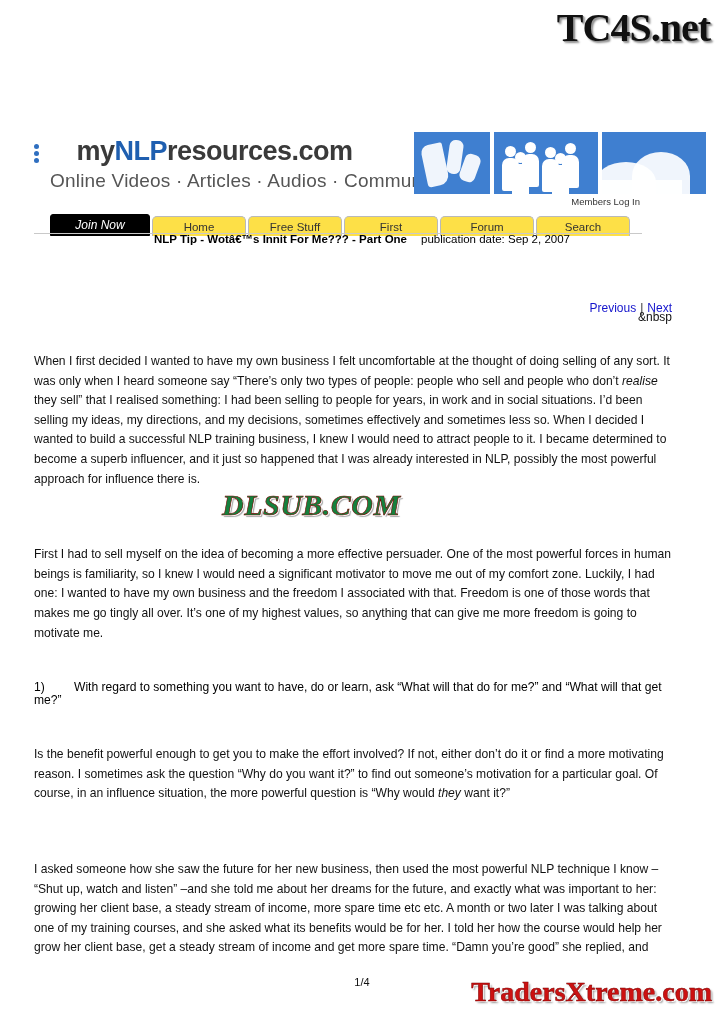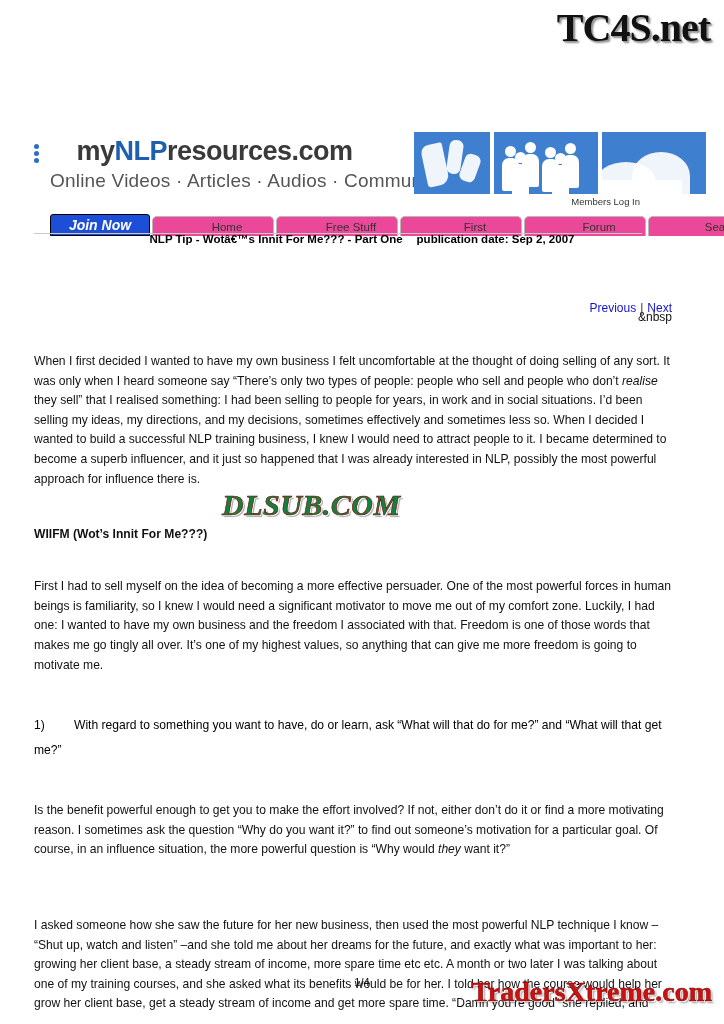--- a/index.html
+++ b/index.html
@@ -128,44 +128,43 @@
     position: absolute;
     top: 214px;
     left: 50px;
     display: flex;
     align-items: flex-end;
     gap: 2px;
   }
   .nav-join {
     width: 98px;
     height: 20px;
-    background: #1d4ed8;
+    background: #000000;
     color: #ffffff;
-    font-size: 14px;
-    font-weight: bold;
+    font-size: 12px;
+    font-weight: normal;
     font-style: italic;
     display: flex;
     align-items: center;
     justify-content: center;
     border-radius: 3px 3px 0 0;
     border: 1px solid #000;
   }
   .nav-tab {
     width: 92px;
     height: 19px;
-    background: #ec4899;
+    background: #fde047;
     border: 1px solid #b9b9b9;
     border-bottom: none;
     border-radius: 5px 5px 0 0;
     font-size: 11.5px;
     color: #333333;
     display: flex;
     align-items: center;
     justify-content: center;
-    padding-left: 28px;
   }
   .nav-underline {
     position: absolute;
     top: 233px;
     left: 34px;
     width: 608px;
     height: 1px;
     background: #c9c9c9;
   }
 
@@ -175,21 +174,21 @@
     top: 233px;
     left: 0;
     width: 724px;
     text-align: center;
     font-size: 11.5px;
   }
   .doc-title {
     font-weight: bold;
   }
   .pub-date {
-    font-weight: bold;
+    font-weight: normal;
     margin-left: 14px;
   }
 
   
   .prevnext {
     position: absolute;
     top: 301px;
     right: 52px;
     font-size: 12px;
     text-align: right;
@@ -227,21 +226,21 @@
   }
   .heading {
     font-size: 12.1px;
     font-weight: bold;
     margin: 0 0 18px 0;
     color: #111111;
     position: relative;
   }
   .numbered {
     font-size: 12.1px;
-    line-height: 25px;
+    line-height: 13px;
     margin: 0 0 20px 0;
   }
   .numbered .num {
     display: inline-block;
     width: 40px;
   }
   .gap-lg { height: 18px; }
   em { font-style: italic; }
 
   
@@ -362,21 +361,20 @@
   <a>Previous</a><span class="sep">|</span><a>Next</a>
 </div>
 <div class="nbsp-line">&amp;nbsp</div>
 
 <div class="content">
 
   <p class="para"><span>When I first decided I wanted to have my own business I felt uncomfortable at the thought of doing selling of any sort. It was only when I heard someone say “There’s only two types of people: people who sell and people who don’t </span><em>realise</em><span> they sell” that I realised something: I had been selling to people for years, in work and in social situations. I’d been selling my ideas, my directions, and my decisions, sometimes effectively and sometimes less so. When I decided I wanted to build a successful NLP training business, I knew I would need to attract people to it. I became determined to become a superb influencer, and it just so happened that I was already interested in NLP, possibly the most powerful approach for influence there is.</span></p>
 
   <div class="gap-lg"></div>
 
-  <p class="heading">WIIFM (Wot’s Innit For Me???)</p>
 
   <div class="gap-lg"></div>
 
   <p class="para">First I had to sell myself on the idea of becoming a more effective persuader. One of the most powerful forces in human beings is familiarity, so I knew I would need a significant motivator to move me out of my comfort zone. Luckily, I had one: I wanted to have my own business and the freedom I associated with that. Freedom is one of those words that makes me go tingly all over. It’s one of my highest values, so anything that can give me more freedom is going to motivate me.</p>
 
   <div class="gap-lg"></div>
 
   <p class="numbered"><span class="num">1)</span><span>With regard to something you want to have, do or learn, ask “What will that do for me?” and “What will that get me?”</span></p>
 
   <div class="gap-lg"></div>

